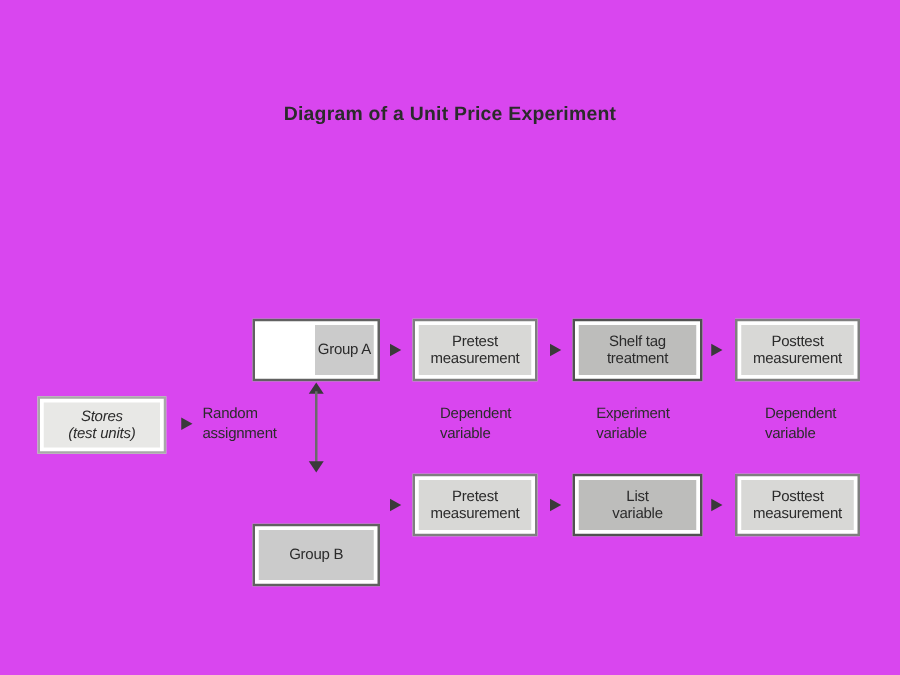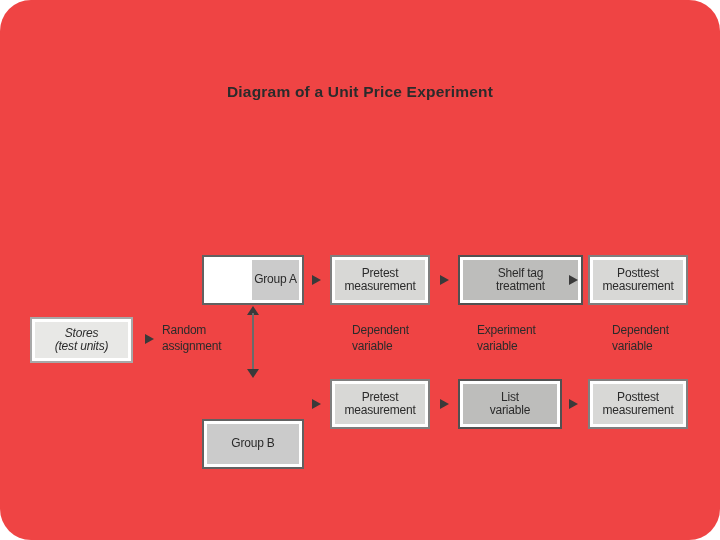--- a/index.html
+++ b/index.html
@@ -1,23 +1,22 @@
 <!DOCTYPE html>
 <html><head>
 <meta charset="utf-8">
 <style>
   html, body { margin: 0; padding: 0; }
   .canvas {
     position: relative;
     width: 720px;
     height: 540px;
-    background: #ef4444;
+    background: #d946ef;
     font-family: "Liberation Sans", sans-serif;
     overflow: hidden;
-    border-radius: 31px;
   }
   .title {
     position: absolute;
     left: 0; right: 0;
     top: 83px;
     text-align: center;
     font-size: 15.5px;
     font-weight: bold;
     color: #2b2b2b;
     letter-spacing: 0.2px;
@@ -74,21 +73,21 @@
   .v-line {
     position: absolute;
     width: 2px;
     background: #6a6a6a;
   }
 
   
   .n-stores     { left: 30px;  top: 317px; width: 103px; height: 46px; }
   .n-group-a    { left: 202px; top: 255px; width: 102px; height: 50px; padding-left: 48px; }
   .n-pretest-a  { left: 330px; top: 255px; width: 100px; height: 50px; }
-  .n-shelf-tag  { left: 458px; top: 255px; width: 125px; height: 50px; }
+  .n-shelf-tag  { left: 458px; top: 255px; width: 104px; height: 50px; }
   .n-posttest-a { left: 588px; top: 255px; width: 100px; height: 50px; }
   .n-group-b    { left: 202px; top: 379px; width: 102px; height: 50px; margin-top: 40px; }
   .n-pretest-b  { left: 330px; top: 379px; width: 100px; height: 50px; }
   .n-list       { left: 458px; top: 379px; width: 104px; height: 50px; }
   .n-posttest-b { left: 588px; top: 379px; width: 100px; height: 50px; }
 
   .l-random      { left: 162px; top: 322px; }
   .l-dependent1  { left: 352px; top: 322px; }
   .l-independent { left: 477px; top: 322px; }
   .l-dependent2  { left: 612px; top: 322px; }

